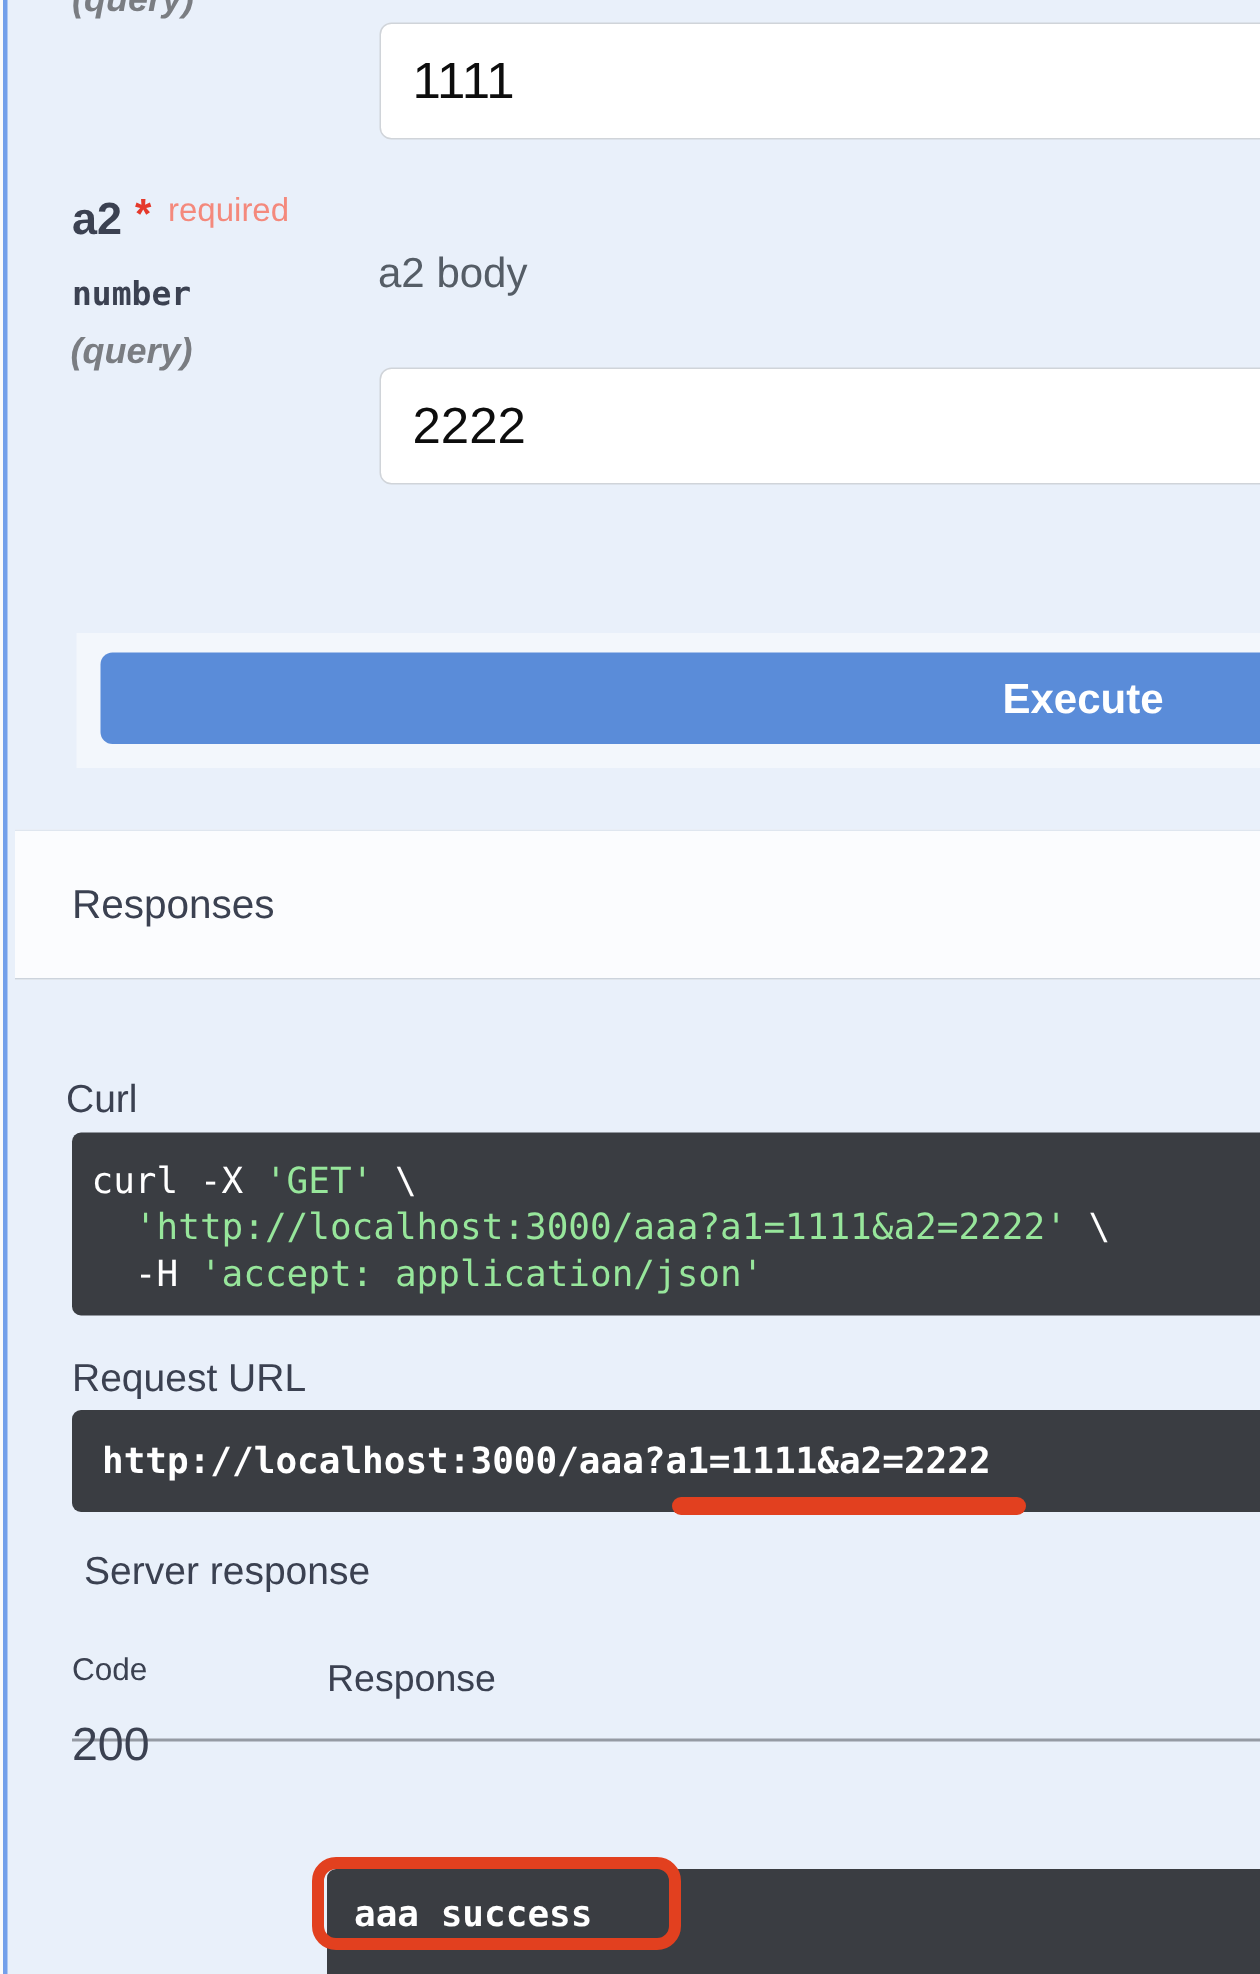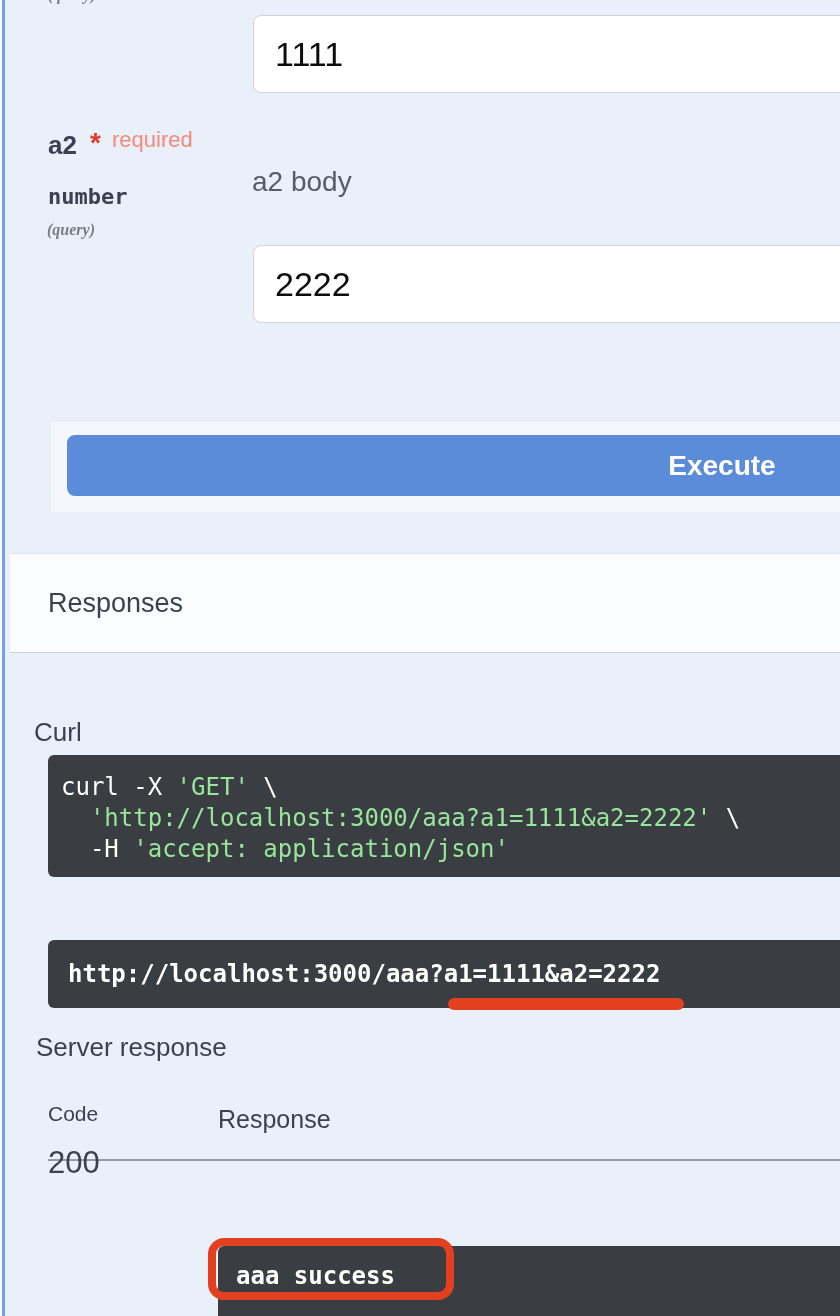--- a/index.html
+++ b/index.html
@@ -7,23 +7,23 @@
        font-family:"Liberation Sans",sans-serif;}
   .viewport{position:relative;width:840px;height:1316px;overflow:hidden;}
   .opblock-bg{position:absolute;left:4px;top:0;right:0;bottom:0;background:var(--opblock-bg);}
   .opblock-border{position:absolute;left:2px;top:0;width:3px;height:100%;background:var(--opblock-border);}
   .canvas{position:absolute;left:0;top:0;width:1380px;height:1316px;}
 
   .abs{position:absolute;}
   .ui{color:var(--heading-text);}
 
   
-  .param-in{font-family:Liberation Serif, serif;font-weight:bold;font-style:italic;
-            font-size:16px;color:var(--muted-text);}
-  .param-name{font-size:26px;font-weight:bold;color:var(--heading-text);}
+  .param-in{font-family:Liberation Sans, sans-serif;font-weight:bold;font-style:italic;
+            font-size:24px;color:var(--muted-text);}
+  .param-name{font-size:30px;font-weight:bold;color:var(--heading-text);}
   .required-star{font-size:28px;font-weight:bold;color:var(--required-star);}
   .required-label{font-size:22px;color:var(--required-label);}
   .param-type{font-family:"DejaVu Sans Mono",monospace;font-weight:bold;font-size:22px;color:var(--heading-text);}
   .param-desc{font-size:28px;color:var(--description-text);}
 
   .param-input{position:absolute;box-sizing:border-box;width:862px;height:78px;
                background:#ffffff;border:1px solid var(--input-border);border-radius:8px;
                font-family:"Liberation Sans",sans-serif;font-size:34px;color:#0d0d0d;
                padding:0 0 0 21px;outline:none;}
 
@@ -88,31 +88,32 @@
     <span class="abs param-desc" style="left:252px;top:166px;">a2 body</span>
     <input class="param-input" style="left: 253px; top: 245px;" type="text" value="2222">
 
     <div class="execute-band"></div>
     <button class="execute-btn">Execute</button>
 
     <div class="responses-header">
       <span class="responses-title">Responses</span>
     </div>
 
-    <span class="abs block-label" style="left:34px;top:717px;">Curl</span>
+    <span class="abs block-label" style="left:44px;top:717px;">Curl</span>
     <pre class="abs code-block curl-block"><span class="tok-p">curl -X </span><span class="tok-s">'GET'</span><span class="tok-p"> \</span>
 <span class="tok-p">  </span><span class="tok-s">'http://localhost:3000/aaa?a1=1111&amp;a2=2222'</span><span class="tok-p"> \</span>
 <span class="tok-p">  -H </span><span class="tok-s">'accept: application/json'</span></pre>
 
+    <span class="abs block-label" style="left:48px;top:903px;">Request URL</span>
     <div class="abs code-block url-block">
       <span class="url-text">http://localhost:3000/aaa?a1=1111&amp;a2=2222</span>
     </div>
     <div class="red-underline"></div>
 
-    <span class="abs block-label" style="left:36px;top:1032px;">Server response</span>
+    <span class="abs block-label" style="left:56px;top:1032px;">Server response</span>
 
     <span class="abs block-label" style="left:48px;top:1102px;font-size:21px;">Code</span>
     <span class="abs block-label" style="left:218px;top:1105px;font-size:25px;">Response</span>
     <div class="table-rule"></div>
 
     <span class="abs ui" style="left:48px;top:1145px;font-size:31px;">200</span>
 
     <pre class="abs code-block response-block"><span class="response-text">aaa success</span></pre>
     <span class="watermark">@稀土掘金技术社区</span>
     <div class="annotation-box"></div>

